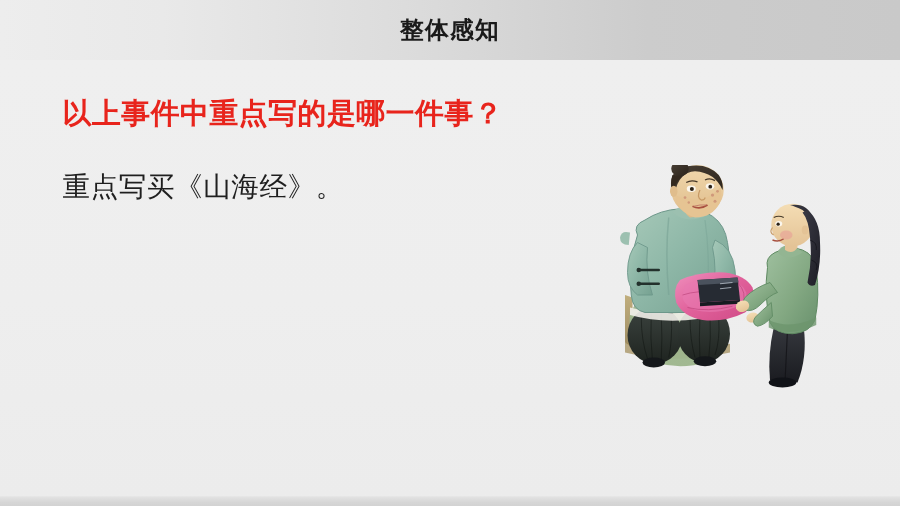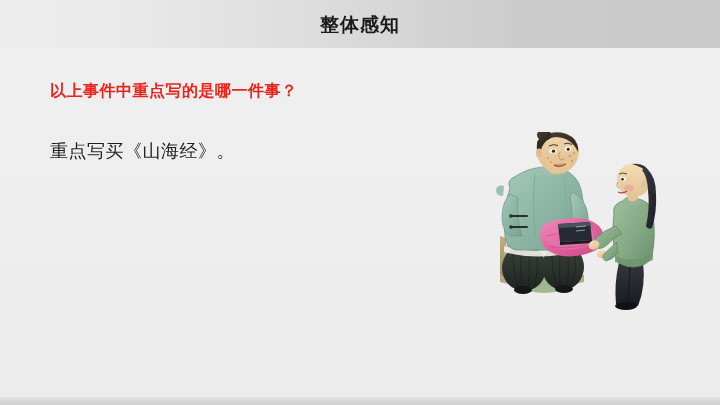--- a/index.html
+++ b/index.html
@@ -48,31 +48,31 @@
     font-size: 19px;
     font-weight: bold;
     color: #1a1a1a;
     letter-spacing: 1px;
     line-height: 36px;
     white-space: nowrap;
   }
   .question-line {
     position: absolute;
     left: 50px; top: 76px;
-    font-size: 16px;
+    font-size: 23px;
     font-weight: bold;
     color: #e8241c;
     letter-spacing: 0.5px;
     line-height: 30px;
     white-space: nowrap;
   }
   .answer-line {
     position: absolute;
     left: 50px; top: 136px;
-    font-size: 18px;
+    font-size: 22px;
     font-weight: normal;
     color: #1f1f1f;
     letter-spacing: 0.5px;
     line-height: 30px;
     white-space: nowrap;
   }
   
   .illustration {
     position: absolute;
     left: 480px; top: 132px;

